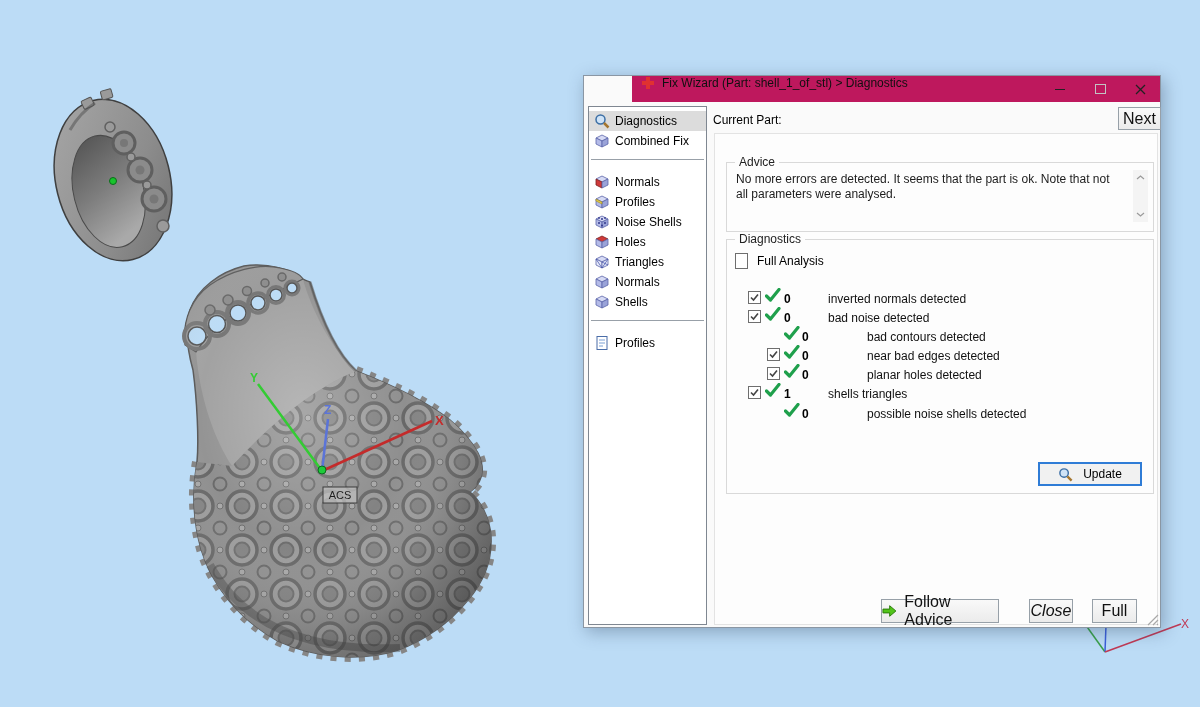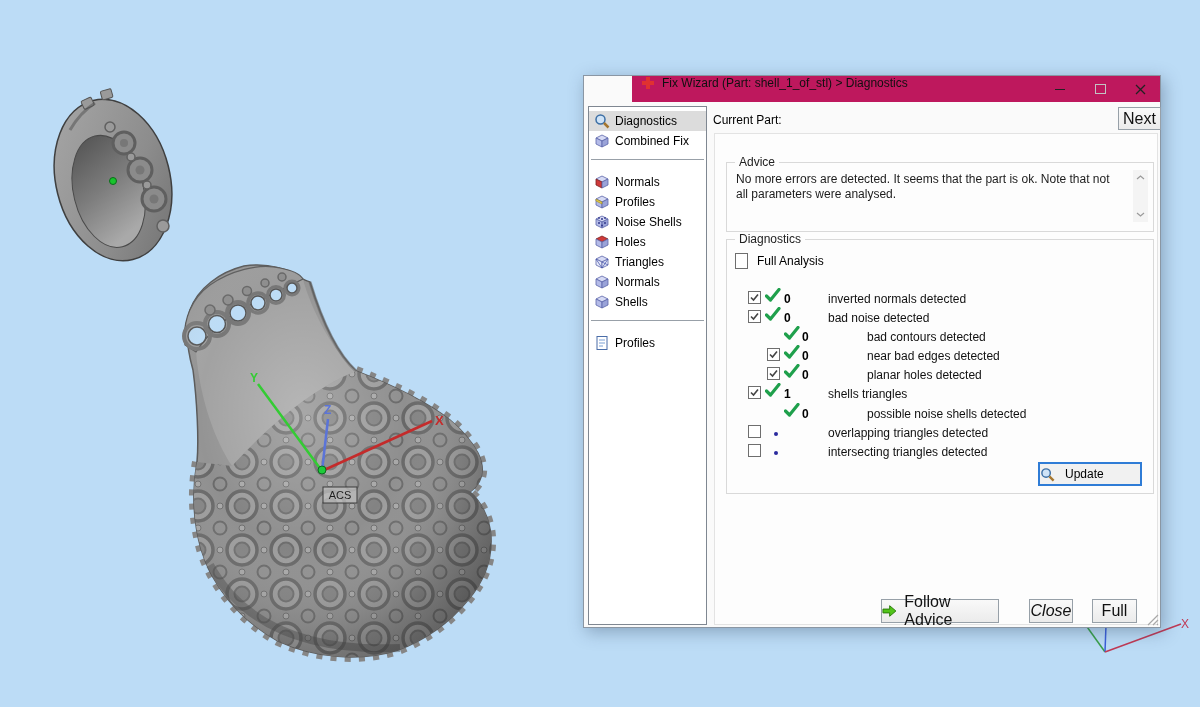--- a/index.html
+++ b/index.html
@@ -62,21 +62,21 @@
   .drow .okmark{position:absolute;top:-2px;}
   .drow .cnt{position:absolute;top:2px;font-weight:bold;}
   .drow .lbl{position:absolute;top:2px;color:#111;}
   .drow .dot{position:absolute;width:4px;height:4px;border-radius:50%;background:#2a2a9e;top:8px;}
   .drow.lvl0 .cb{left:21px;top:1px;} .drow.lvl0 .okmark{left:38px;} .drow.lvl0 .cnt{left:57px;}
   .drow.lvl0 .lbl{left:101px;} .drow.lvl0 .dot{left:47px;}
   .drow.lvl1 .cb{left:40px;top:1px;} .drow.lvl1 .okmark{left:57px;} .drow.lvl1 .cnt{left:75px;}
   .drow.lvl1 .lbl{left:140px;}
 
   .update-btn{left:311px;top:222px;width:104px;height:24px;position:absolute;box-sizing:border-box;
-    background:#f1f1f1;border:2px solid #2f7cd6;display:flex;align-items:center;gap:10px;}
+    background:#f1f1f1;border:2px solid #2f7cd6;display:flex;align-items:center;justify-content:center;gap:10px;}
 
   .follow-btn{left:297px;top:523px;width:118px;height:24px;}
   .close-btn{left:445px;top:523px;width:44px;height:24px;font-style:italic;}
   .help-btn{left:508px;top:523px;width:45px;height:24px;}
 
   .grip{position:absolute;right:1px;bottom:1px;width:14px;height:14px;}
 </style>
 </head>
 <body>
 
@@ -427,31 +427,21 @@
       </div>
 
       <div class="drow lvl1" style="top:165px">
         <span class="okmark"><svg width="16" height="14" viewBox="0 0 16 14">
               <path d="M1.5,8 L5.5,12 L14,1.5" fill="none" stroke="#1fa04c" stroke-width="3.2" stroke-linecap="round" stroke-linejoin="round"></path>
             </svg></span>
         <span class="cnt">0</span>
         <span class="lbl">possible noise shells detected</span>
       </div>
 
-      <div class="drow lvl0" style="top:184px">
-        <span class="cb"></span>
-        <span class="dot"></span>
-        <span class="lbl">overlapping triangles detected</span>
-      </div>
-
-      <div class="drow lvl0" style="top:203px">
-        <span class="cb"></span>
-        <span class="dot"></span>
-        <span class="lbl">intersecting triangles detected</span>
-      </div>
+
 
       <div class="update-btn">
         <svg width="15" height="15" viewBox="0 0 16 16">
           <circle cx="6.5" cy="6.5" r="4.5" fill="#cfe3f7" stroke="#3b6ea5" stroke-width="1.5"></circle>
           <line x1="10" y1="10" x2="14.5" y2="14.5" stroke="#a5762f" stroke-width="2.5"></line>
         </svg>
         <span>Update</span>
       </div>
     </div>
   </div>

